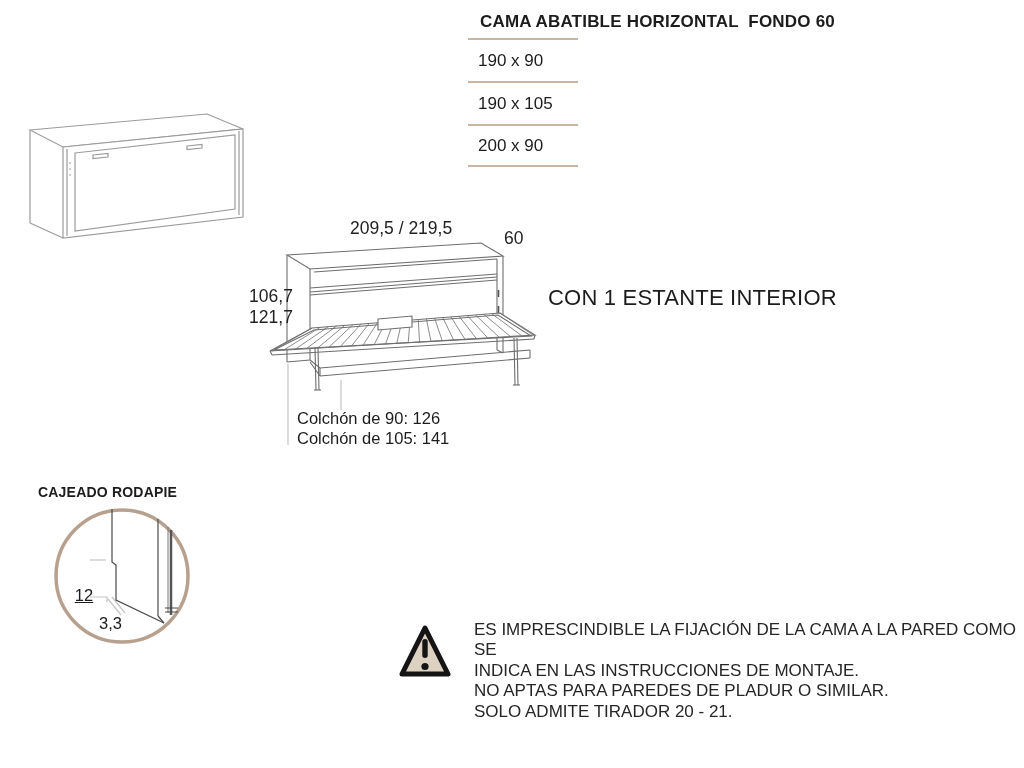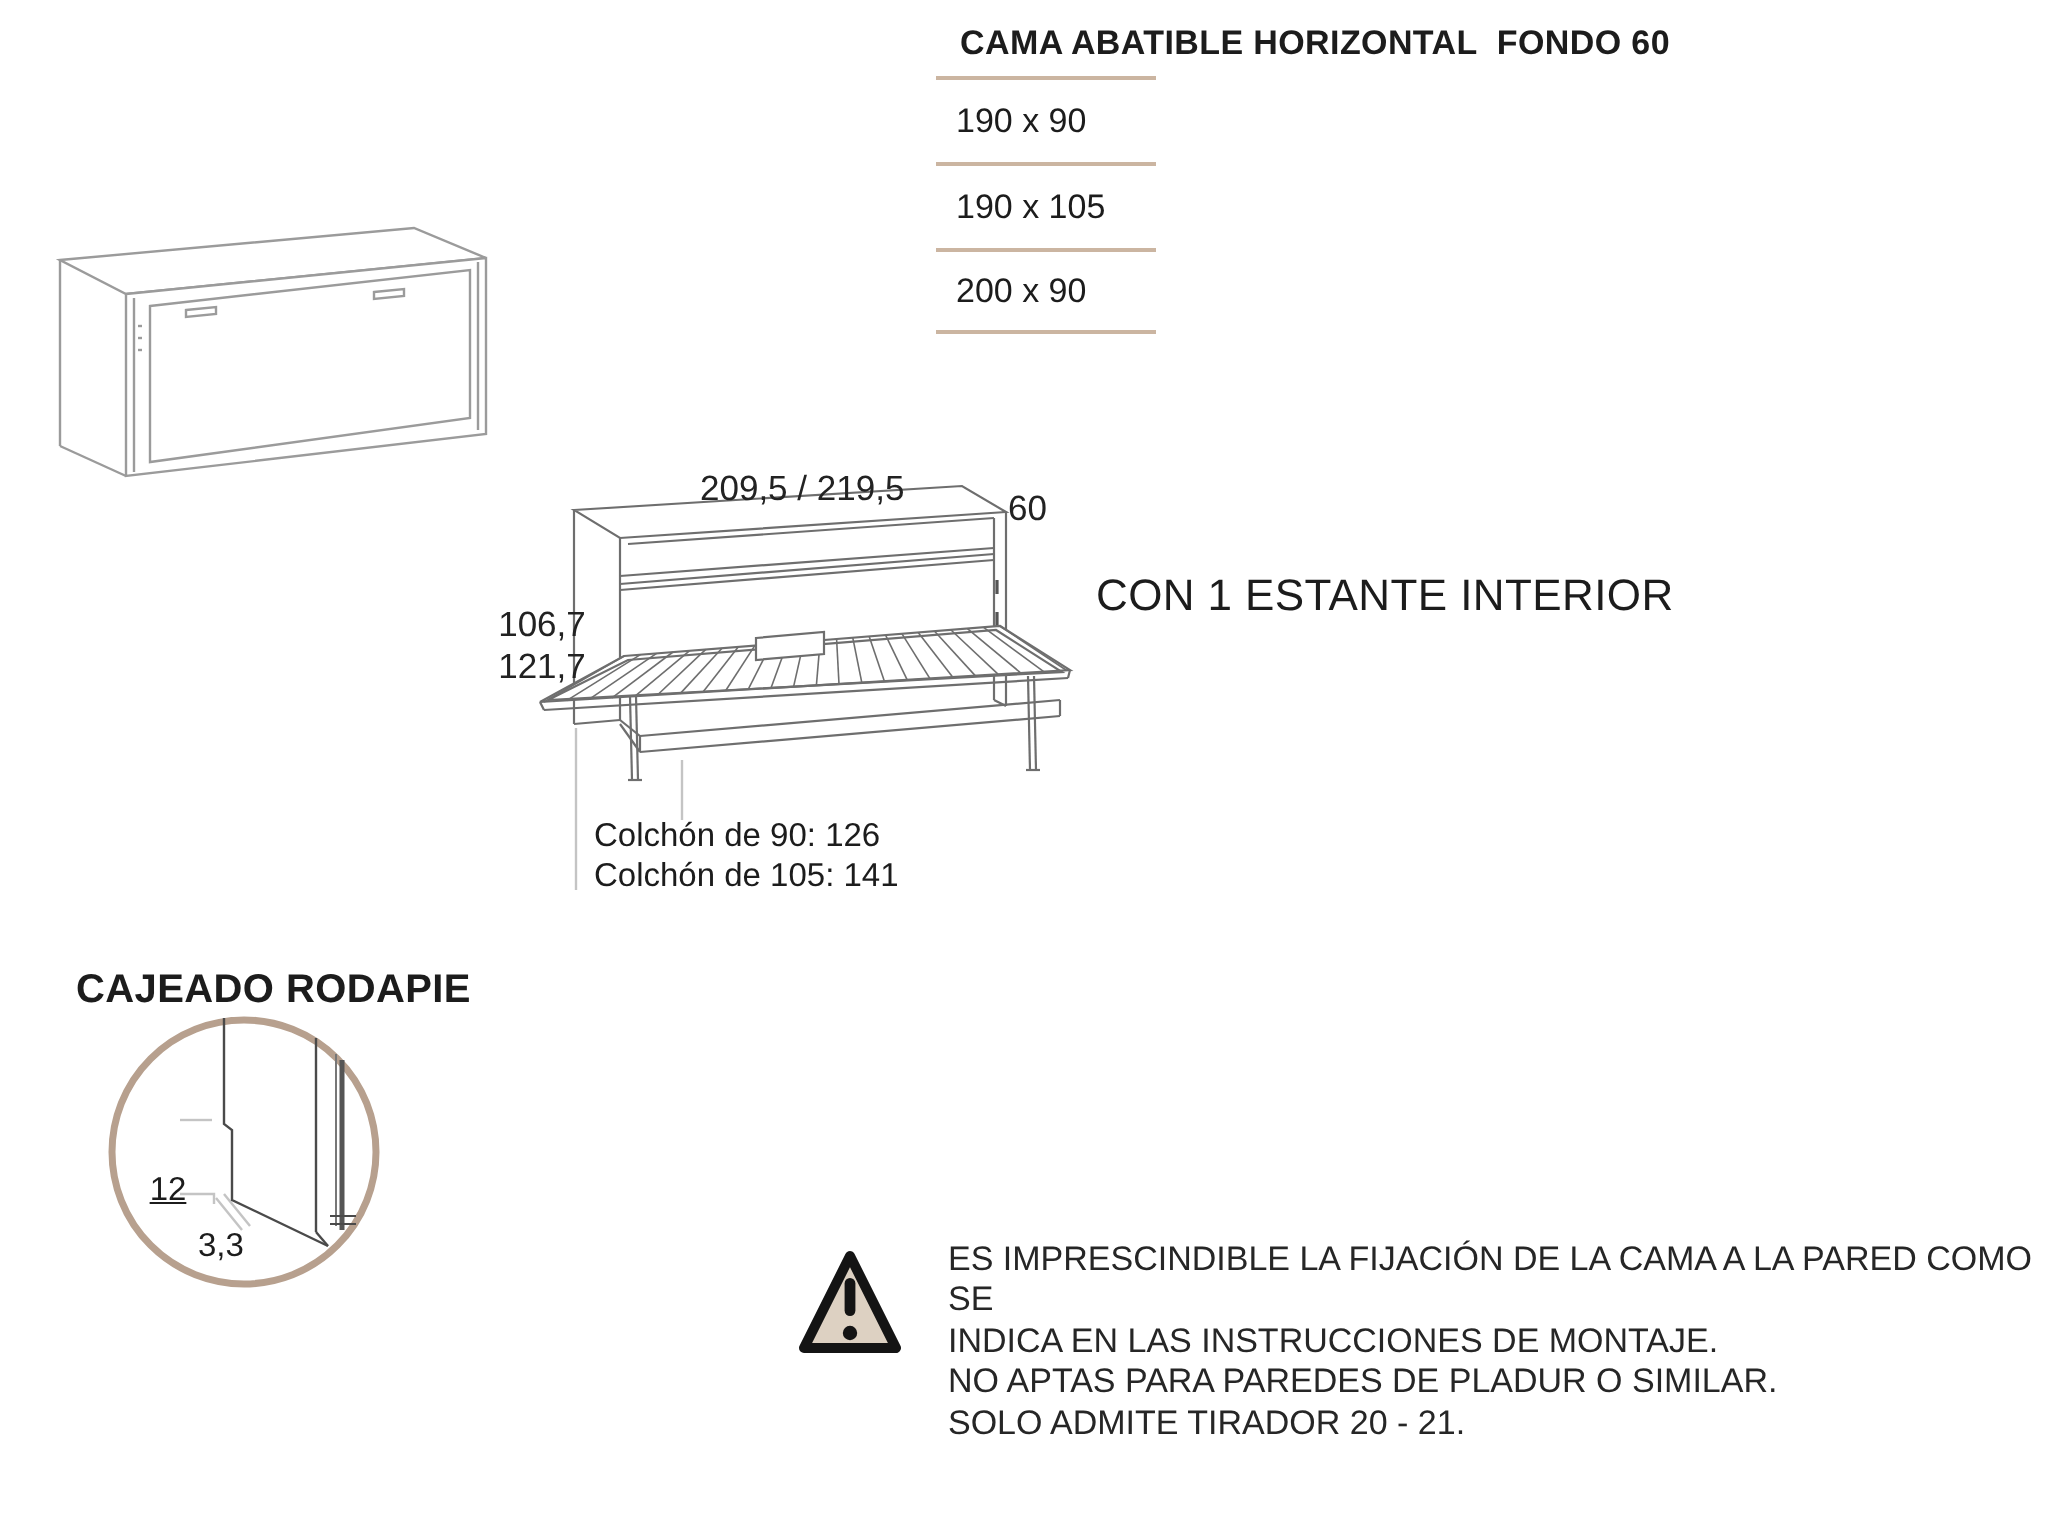--- a/index.html
+++ b/index.html
@@ -6,28 +6,28 @@
   #canvas{position:relative;width:1024px;height:768px;background:#ffffff;overflow:hidden;
           font-family:"Liberation Sans", sans-serif;color:#1c1c1c;border-radius:13px;}
   .abs{position:absolute;}
   
   #size-title{left:480px;top:12px;font-size:17px;font-weight:bold;white-space:pre;letter-spacing:.2px;}
   #size-table{left:468px;top:38px;width:110px;}
   .size-row{height:43px;border-top:2px solid #cbb5a1;display:flex;align-items:center;
             padding-left:10px;font-size:17px;box-sizing:border-box;}
   .size-row:last-child{border-bottom:2px solid #cbb5a1;}
   
-  .dim{font-size:17.5px;color:#222;margin-top:16px;}
+  .dim{font-size:17.5px;color:#222;}
   #dim-width{left:350px;top:218px;}
   #dim-depth{left:504px;top:228px;}
   #dim-heights{left:244px;top:286px;width:54px;text-align:center;line-height:21px;}
   #estante-note{left:548px;top:285px;font-size:22px;font-weight:normal;letter-spacing:.2px;}
   #colchon-note{left:297px;top:409px;font-size:16.5px;line-height:19.5px;}
   
-  #cajeado-title{left:38px;top:484px;font-size:20px;font-weight:bold;letter-spacing:.2px;text-align:right;}
+  #cajeado-title{left:38px;top:484px;font-size:14px;font-weight:bold;letter-spacing:.2px;text-align:right;}
   #dim-12{left:70px;top:586px;width:28px;text-align:center;font-size:16.5px;text-decoration:underline;}
   #dim-19{left:99px;top:614px;font-size:16.5px;}
   
   #warning-text{left:474px;top:620px;width:560px;font-size:17px;line-height:20.3px;color:#262626;}
   #tirador-note{left:474px;top:702px;font-size:17px;color:#262626;}
   svg{display:block;}
 </style>
 </head>
 <body>
 

